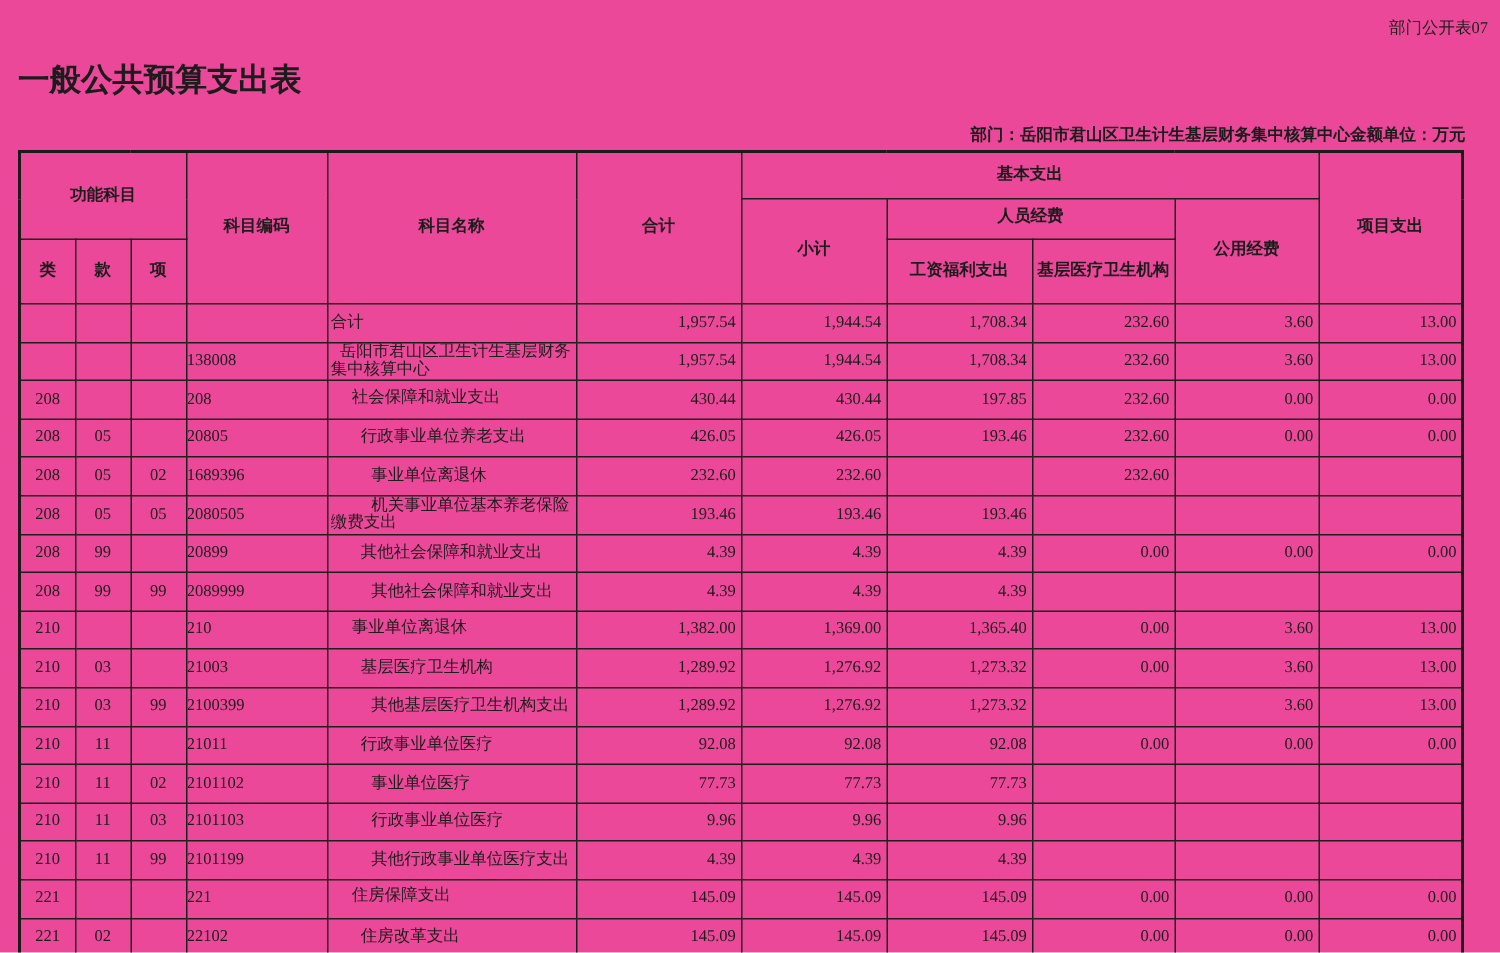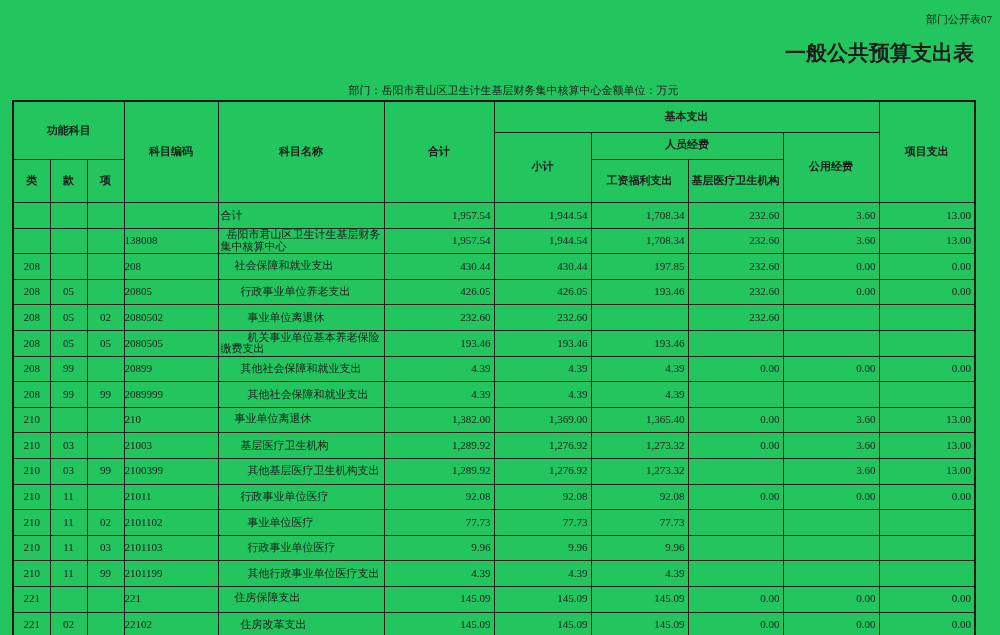--- a/index.html
+++ b/index.html
@@ -1,34 +1,34 @@
 <!DOCTYPE html>
 <html><head>
 <meta charset="utf-8">
 <style>
   html, body { margin: 0; padding: 0; background: #ffffff; }
   body {
     width: 1000px; height: 635px; overflow: hidden;
     font-family: "Liberation Serif", "DejaVu Serif", serif;
     color: #1c1c1c;
   }
-  .page { position: relative; width: 1000px; height: 635px; background: #22c55e; }
+  .page { position: relative; width: 1000px; height: 635px; background: #ec4899; }
 
   .doc-code {
     position: absolute; top: 13px; right: 8px;
     font-size: 11px; line-height: 13px;
   }
   .title {
     position: absolute; top: 41px; left: 12px; width: 962px;
-    text-align: right; font-size: 21px; font-weight: bold; line-height: 24px;
+    text-align: left; font-size: 21px; font-weight: bold; line-height: 24px;
   }
   .meta-row {
     position: absolute; top: 83px; left: 14px; width: 963px;
-    display: flex; justify-content: center; align-items: flex-end;
-    font-size: 11px; font-weight: normal; line-height: 14px; margin-left: 18px;
+    display: flex; justify-content: flex-end; align-items: flex-end;
+    font-size: 11px; font-weight: bold; line-height: 14px;
   }
 
   table.budget {
     position: absolute; top: 100px; left: 12px;
     width: 962px; table-layout: fixed; border-collapse: collapse;
     border: 2px solid #1a1a1a;
   }
   .budget th, .budget td {
     border: 1px solid #1f1f1f;
     font-size: 11px; line-height: 11.5px;
@@ -150,21 +150,21 @@
           <td class="num">426.05</td>
           <td class="num">193.46</td>
           <td class="num">232.60</td>
           <td class="num">0.00</td>
           <td class="num">0.00</td>
         </tr>
         <tr>
           <td class="fn">208</td>
           <td class="fn">05</td>
           <td class="fn">02</td>
-          <td class="code">2080502</td>
+          <td class="code">1689396</td>
           <td class="name ind-3">事业单位离退休</td>
           <td class="num">232.60</td>
           <td class="num">232.60</td>
           <td class="num"></td>
           <td class="num">232.60</td>
           <td class="num"></td>
           <td class="num"></td>
         </tr>
         <tr>
           <td class="fn">208</td>

